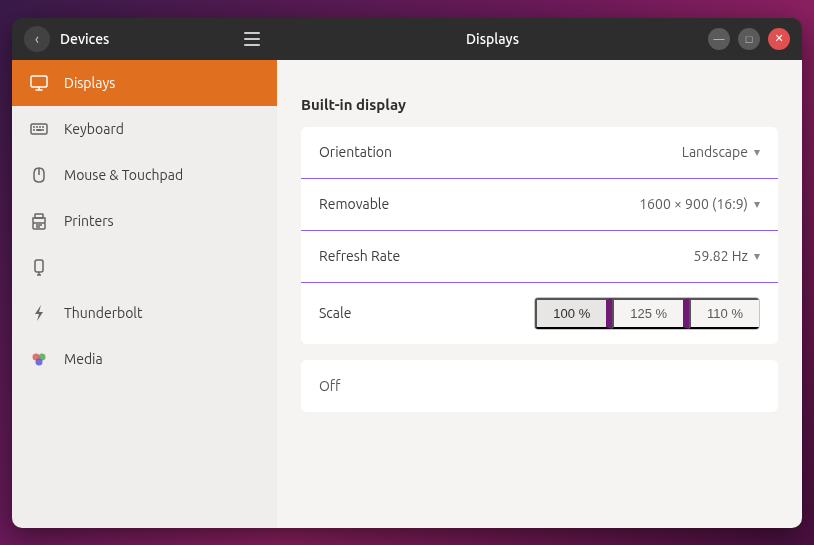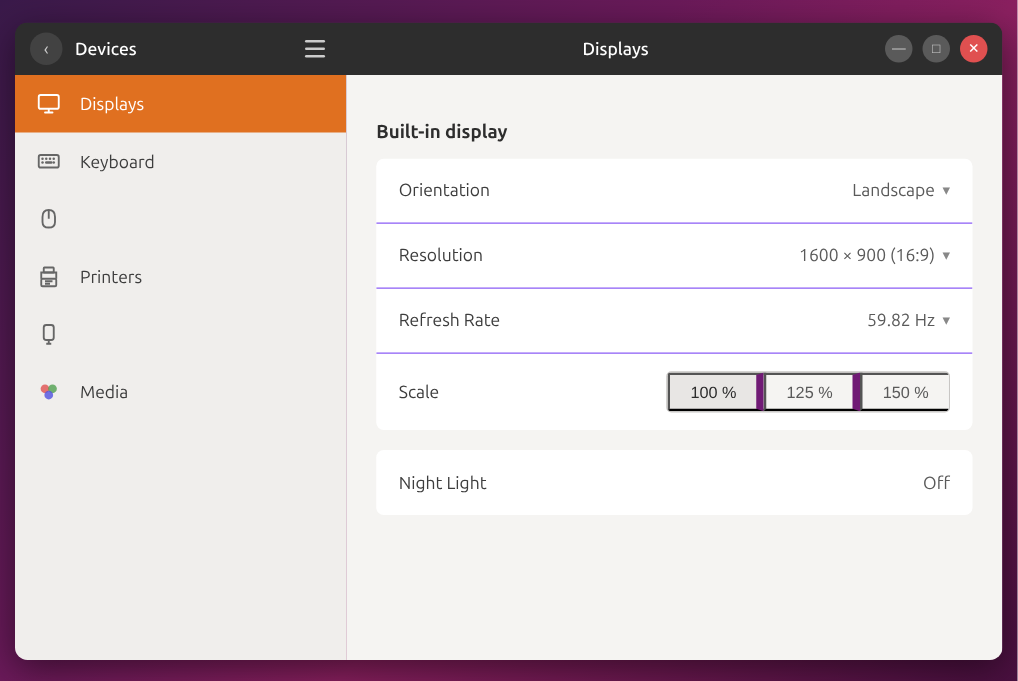--- a/index.html
+++ b/index.html
@@ -302,20 +302,21 @@
         <span>Keyboard</span>
       </div>
 
       <div class="sidebar-item">
         <div class="item-icon">
           <svg class="icon-svg" viewBox="0 0 20 20" fill="none" stroke="currentColor" stroke-width="1.5">
             <path d="M10 3 C6.5 3 5 5.5 5 8.5 L5 12.5 C5 15.5 7 17 10 17 C13 17 15 15.5 15 12.5 L15 8.5 C15 5.5 13.5 3 10 3Z"></path>
             <line x1="10" y1="3" x2="10" y2="10"></line>
           </svg>
         </div>
+        <span>Mouse &amp; Touchpad</span>
       </div>
 
       <div class="sidebar-item">
         <div class="item-icon">
           <svg class="icon-svg" viewBox="0 0 20 20" fill="none" stroke="currentColor" stroke-width="1.5">
             <rect x="4" y="12" width="12" height="6" rx="1"></rect>
             <path d="M4 12 L4 7 L16 7 L16 12"></path>
             <rect x="6" y="3" width="8" height="4" rx="0.5"></rect>
             <line x1="7" y1="14" x2="13" y2="14"></line>
             <line x1="7" y1="16" x2="11" y2="16"></line>
@@ -327,20 +328,28 @@
       <div class="sidebar-item">
         <div class="item-icon">
           <svg class="icon-svg" viewBox="0 0 20 20" fill="none" stroke="currentColor" stroke-width="1.5">
             <rect x="6" y="3" width="8" height="12" rx="2"></rect>
             <line x1="10" y1="15" x2="10" y2="18"></line>
             <line x1="8" y1="18" x2="12" y2="18"></line>
           </svg>
         </div>
       </div>
 
+      <div class="sidebar-item">
+        <div class="item-icon">
+          <svg class="icon-svg" viewBox="0 0 20 20" fill="currentColor">
+            <path d="M12 2 L6 11 L10 11 L8 18 L14 9 L10 9 Z"></path>
+          </svg>
+        </div>
+        <span>Thunderbolt</span>
+      </div>
 
       <div class="sidebar-item">
         <div class="item-icon">
           <svg class="icon-svg" viewBox="0 0 20 20" fill="none">
             <circle cx="7" cy="8" r="3.5" fill="#e05050" opacity="0.8"></circle>
             <circle cx="13" cy="8" r="3.5" fill="#50a050" opacity="0.8"></circle>
             <circle cx="10" cy="13" r="3.5" fill="#5050e0" opacity="0.8"></circle>
           </svg>
         </div>
         <span>Media</span>
@@ -355,51 +364,50 @@
 
         <div class="settings-row">
           <span class="settings-row-label">Orientation</span>
           <div class="settings-row-value">
             <span>Landscape</span>
             <span class="dropdown-arrow">▾</span>
           </div>
         </div>
 
         <div class="settings-row">
-          <span class="settings-row-label">Resolution</span>
+          <span class="settings-row-label">Removable</span>
           <div class="settings-row-value">
             <span>1600 × 900 (16:9)</span>
             <span class="dropdown-arrow">▾</span>
           </div>
         </div>
 
         <div class="settings-row">
           <span class="settings-row-label">Refresh Rate</span>
           <div class="settings-row-value">
             <span>59.82 Hz</span>
             <span class="dropdown-arrow">▾</span>
           </div>
         </div>
 
         <div class="settings-row">
           <span class="settings-row-label">Scale</span>
           <div class="settings-row-value">
             <div class="scale-buttons">
               <button class="scale-btn active">100 %</button>
               <button class="scale-btn">125 %</button>
-              <button class="scale-btn">150 %</button>
+              <button class="scale-btn">110 %</button>
             </div>
           </div>
         </div>
 
       </div>
 
       <div class="settings-card">
         <div class="settings-row">
-          <span class="settings-row-label">Night Light</span>
           <div class="settings-row-value">
             <span>Off</span>
           </div>
         </div>
       </div>
 
     </div>
   </div>
 </div>
 

